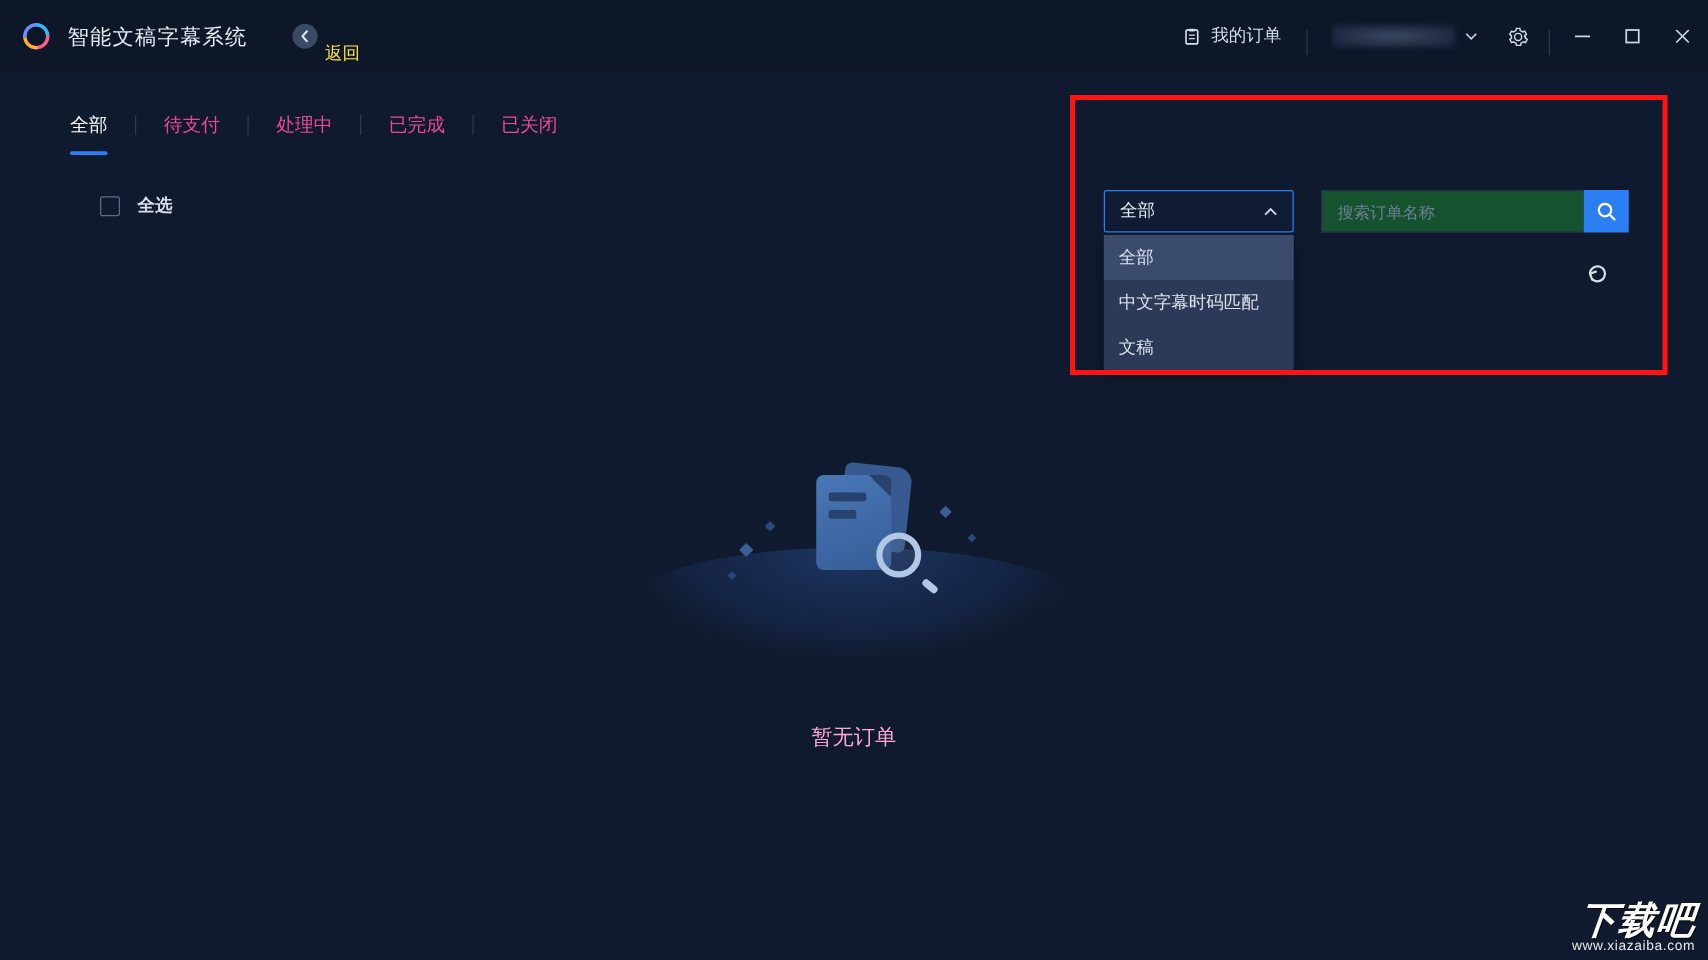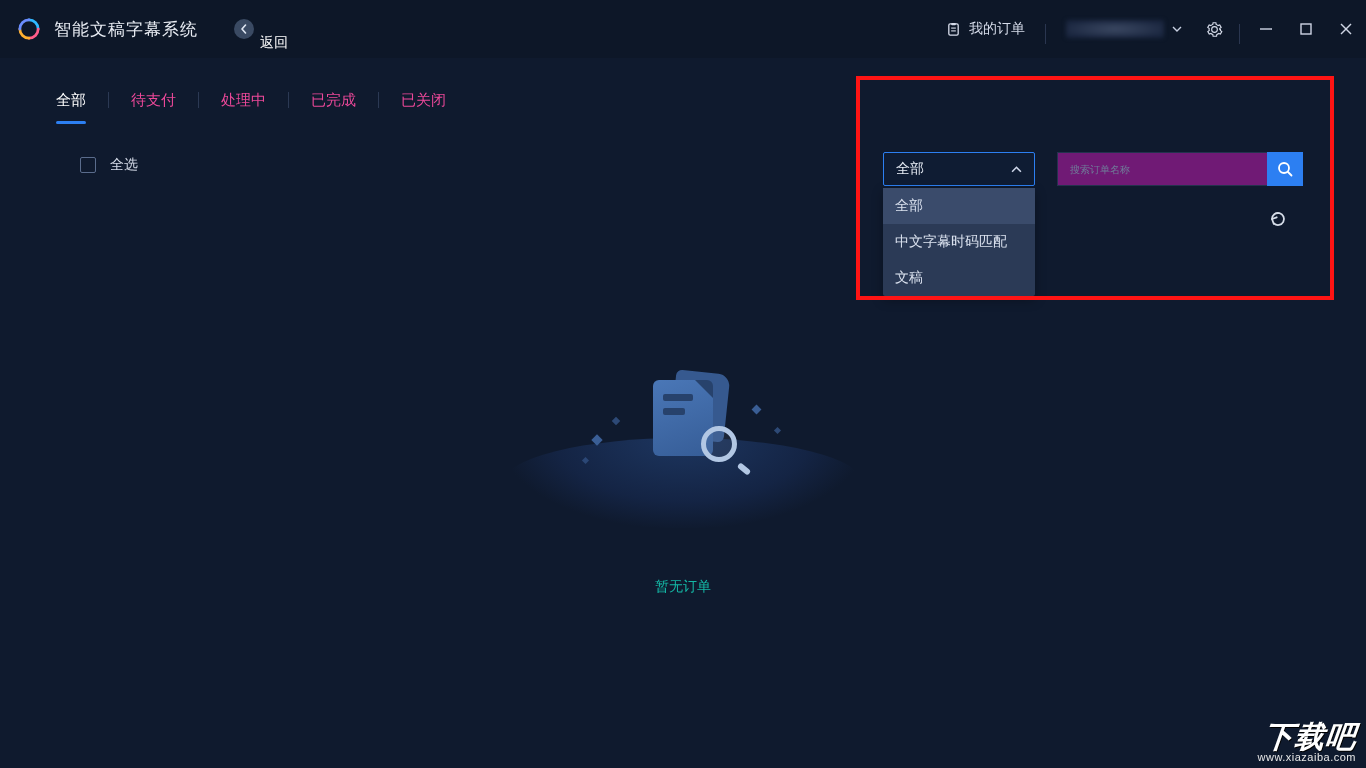--- a/index.html
+++ b/index.html
@@ -15,21 +15,21 @@
       justify-content: space-between;
     }
     .tb-left { display: flex; align-items: center; gap: 14px; }
     .logo { width: 22px; height: 22px; }
     .app-title { font-size: 17px; color: #e8ecf3; letter-spacing: 1px; }
     .back-btn { display: flex; align-items: center; gap: 6px; margin-left: 22px; cursor: pointer; }
     .back-circle {
       width: 20px; height: 20px; border-radius: 50%;
       background: #3a4a63; display: flex; align-items: center; justify-content: center;
     }
-    .back-text { font-size: 14px; color: #ffffff; margin-top: 27px; }
+    .back-text { font-size: 14px; color: #fde047; margin-top: 27px; }
     .tb-right { display: flex; align-items: flex-end; gap: 0; }
     .tb-item { display: flex; align-items: center; gap: 8px; padding: 0 14px; height: 30px; cursor: pointer; color: #d6dcea; font-size: 14px; }
     .tb-divider { width: 1px; height: 20px; background: #2a3650; margin: 0 6px; }
     .account-smudge {
       width: 98px; height: 18px; border-radius: 3px;
       background: radial-gradient(ellipse at center, #3b4862 0%, #1a263f 80%);
       filter: blur(2px);
     }
     .account-label { display:flex; align-items:center; gap:8px;}
     .win-ctrl { width: 40px; height: 30px; display: flex; align-items: center; justify-content: center; cursor: pointer; color: #cfd5e4; }
@@ -40,21 +40,21 @@
     .tab {
       font-size: 15px; color: #ec4899; padding: 0 0 12px 0; cursor: pointer; position: relative;
     }
     .tab.active { color: #fff; }
     .tab.active::after {
       content: ""; position: absolute; left: 0; right: 0; bottom: -2px;
       height: 3px; background: #2c7ff2; border-radius: 2px;
     }
     .tab-sep { width: 1px; height: 16px; background: #2b3954; margin: 0 22px; align-self: center; transform: translateY(-6px); }
     
-    .select-all-row { display: flex; align-items: center; gap: 14px; margin-top: 30px; margin-left: 24px; }
+    .select-all-row { display: flex; align-items: center; gap: 14px; margin-top: 30px; margin-left: 24px; font-weight: bold; }
     .cbox {
       width: 16px; height: 16px; border: 1.5px solid #5a6c8c; border-radius: 2px; cursor: pointer;
     }
     .select-all-label { font-size: 14px; color: #d6dce9; }
     
     .highlight-region {
       position: absolute; left: 856px; top: 76px; width: 478px; height: 224px;
       border: 4px solid #ff1414; pointer-events: none; z-index: 5;
     }
     
@@ -74,22 +74,22 @@
       box-shadow: 0 4px 12px rgba(0,0,0,.3);
     }
     .dd-item {
       height: 36px; display: flex; align-items: center; padding: 0 12px;
       font-size: 14px; color: #dbe2ef; cursor: pointer;
     }
     .dd-item.hover { background: #3a4b6b; }
     
     .search-wrap { display: flex; width: 246px; height: 34px; }
     .search-input {
-      flex: 1; background: #701a75; border: 1px solid #24324e; border-right: none;
-      color: #9aa6be; font-size: 10px; padding: 0 12px; outline: none;
+      flex: 1; background: #14532d; border: 1px solid #24324e; border-right: none;
+      color: #9aa6be; font-size: 13px; padding: 0 12px; outline: none;
     }
     .search-input::placeholder { color: #6f7d99; }
     .search-btn {
       width: 36px; background: #2c7ff2; border: none; cursor: pointer;
       display: flex; align-items: center; justify-content: center;
     }
     
     .refresh-icon {
       position: absolute; left: 386px; top: 58px; cursor: pointer; color: #d6dde9;
     }
@@ -135,21 +135,21 @@
     .mag-handle {
       position:absolute; right:-6px; bottom:-2px; width: 14px; height: 6px;
       background:#b2c7e4; border-radius:3px; transform: rotate(40deg);
     }
     .dot { position:absolute; background:#3a5e95; transform: rotate(45deg); }
     .d1 { left:40px;  top:78px;  width:8px; height:8px; }
     .d2 { left:60px;  top:60px;  width:6px; height:6px; opacity:.7;}
     .d3 { left:200px; top:48px;  width:7px; height:7px; }
     .d4 { left:222px; top:70px;  width:5px; height:5px; opacity:.7;}
     .d5 { left:30px;  top:100px; width:5px; height:5px; opacity:.6;}
-    .empty-text { margin-top: 60px; font-size: 14px; color: #14b8a6; }
+    .empty-text { margin-top: 60px; font-size: 17px; color: #f9a8d4; }
     
     .watermark {
       position:absolute; right:10px; bottom:4px; text-align:right; line-height:1.05;
       font-family: "SimHei","Microsoft YaHei",sans-serif;
     }
     .wm-main { font-size: 30px; font-weight: 800; font-style: italic; color:#fff; letter-spacing:1px; text-shadow: 1px 1px 0 #000; transform: skewX(-6deg);}
     .wm-url { font-size: 11px; color:#e8e8e8; letter-spacing: .5px; }
   </style>
 </head>
 <body>

